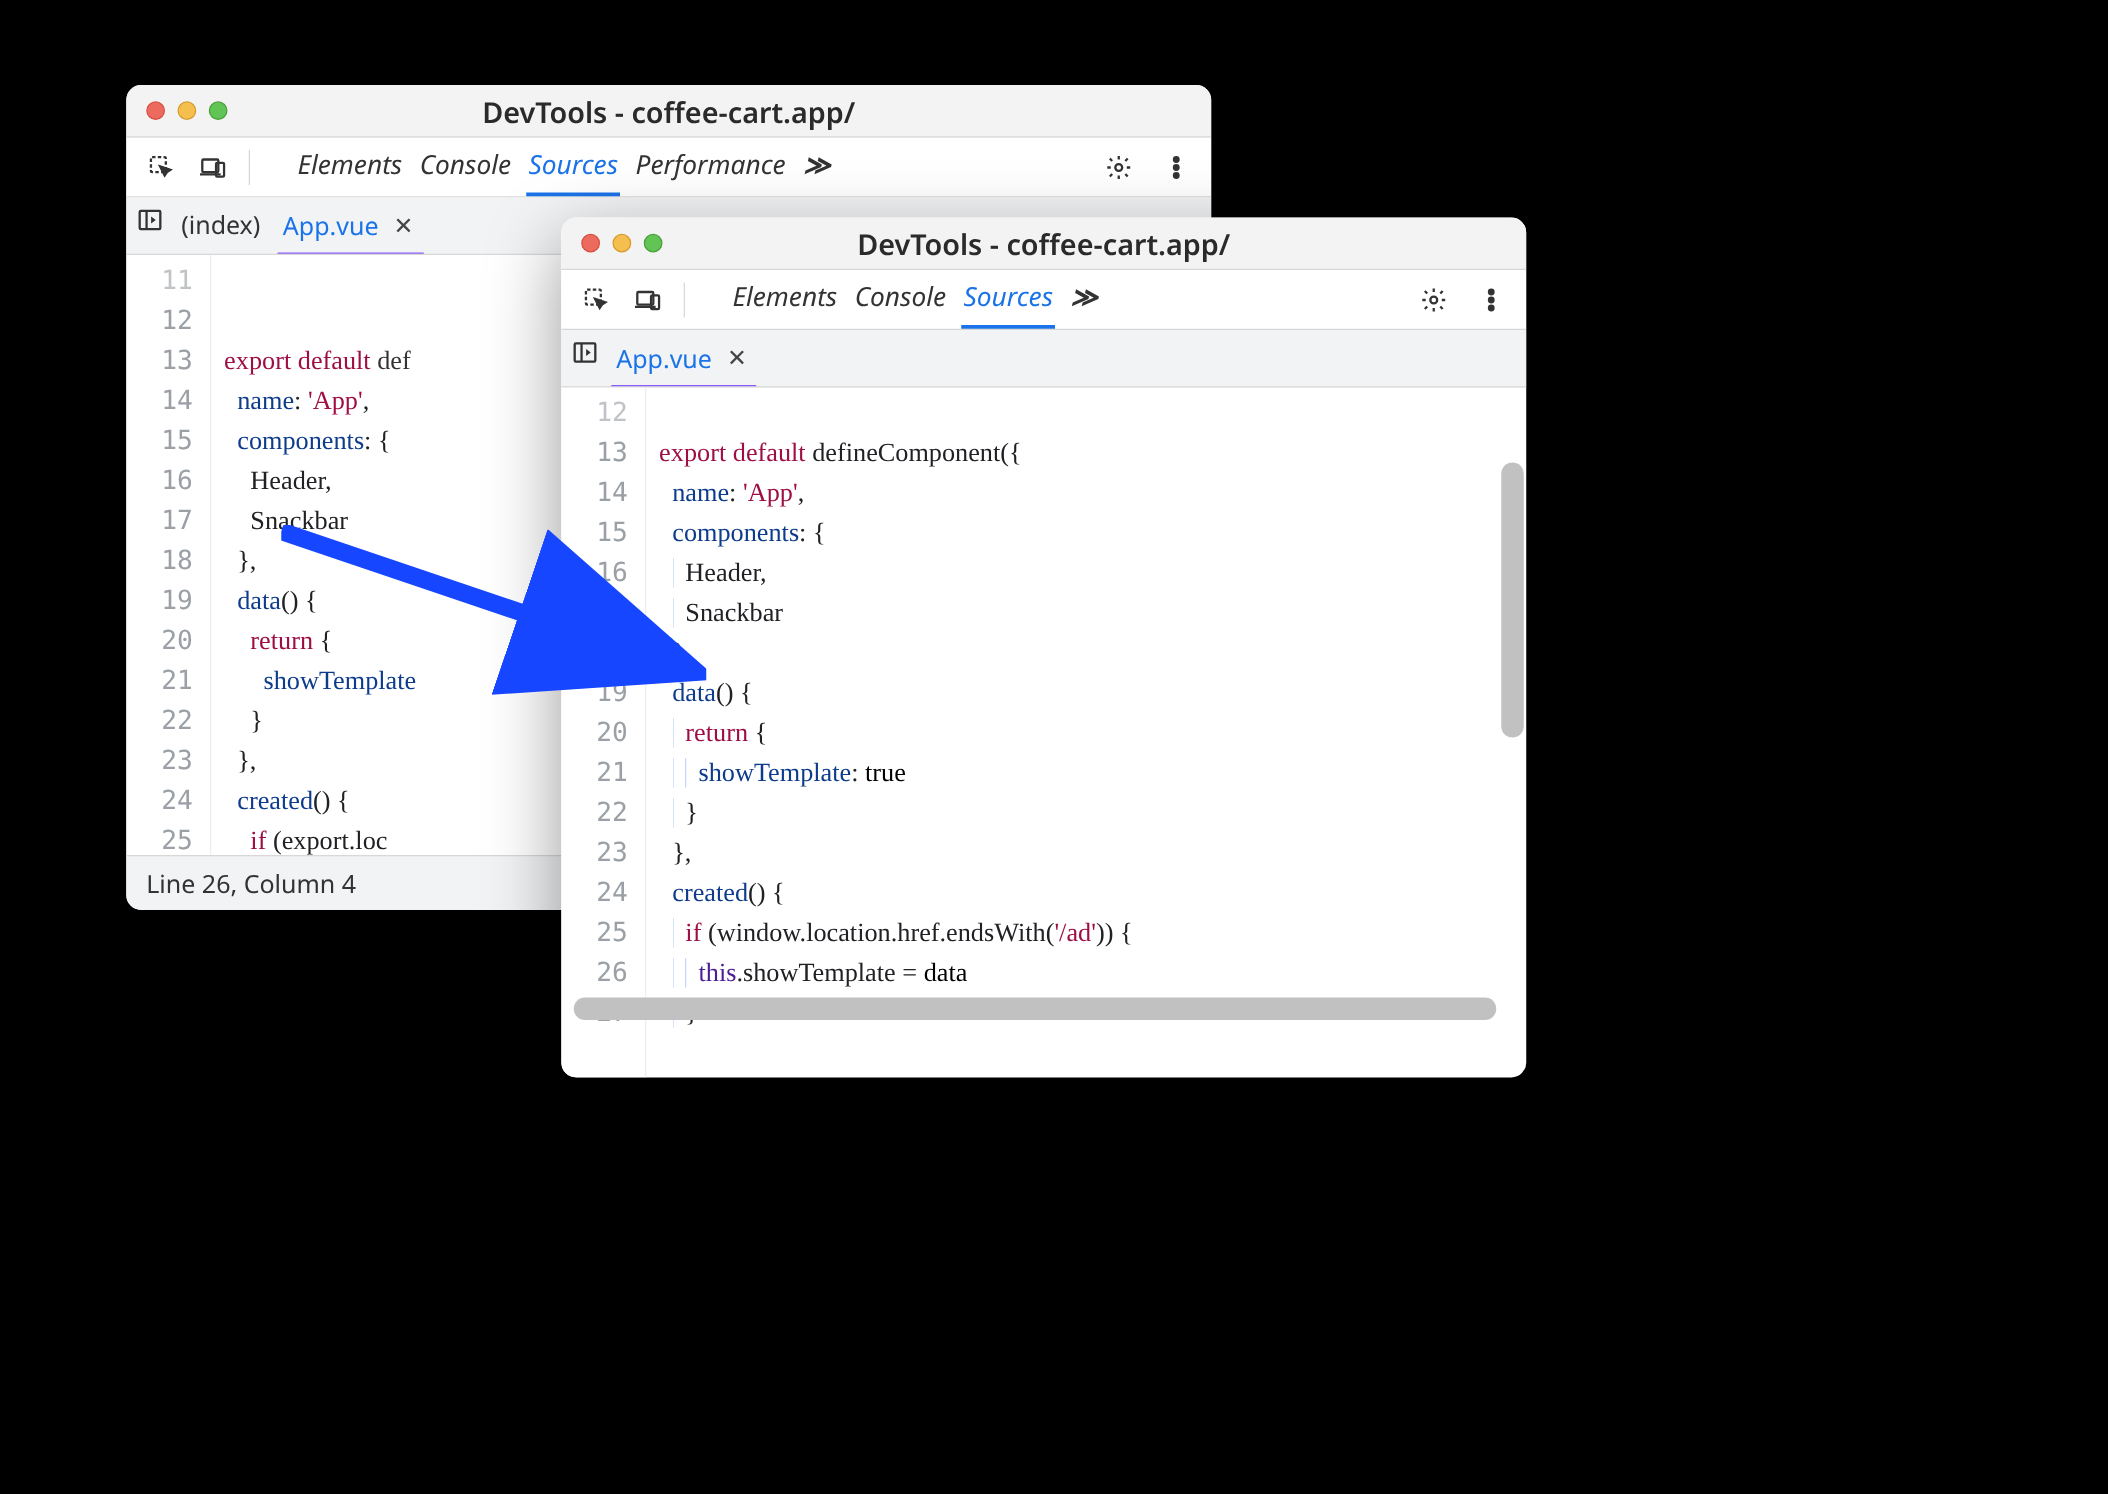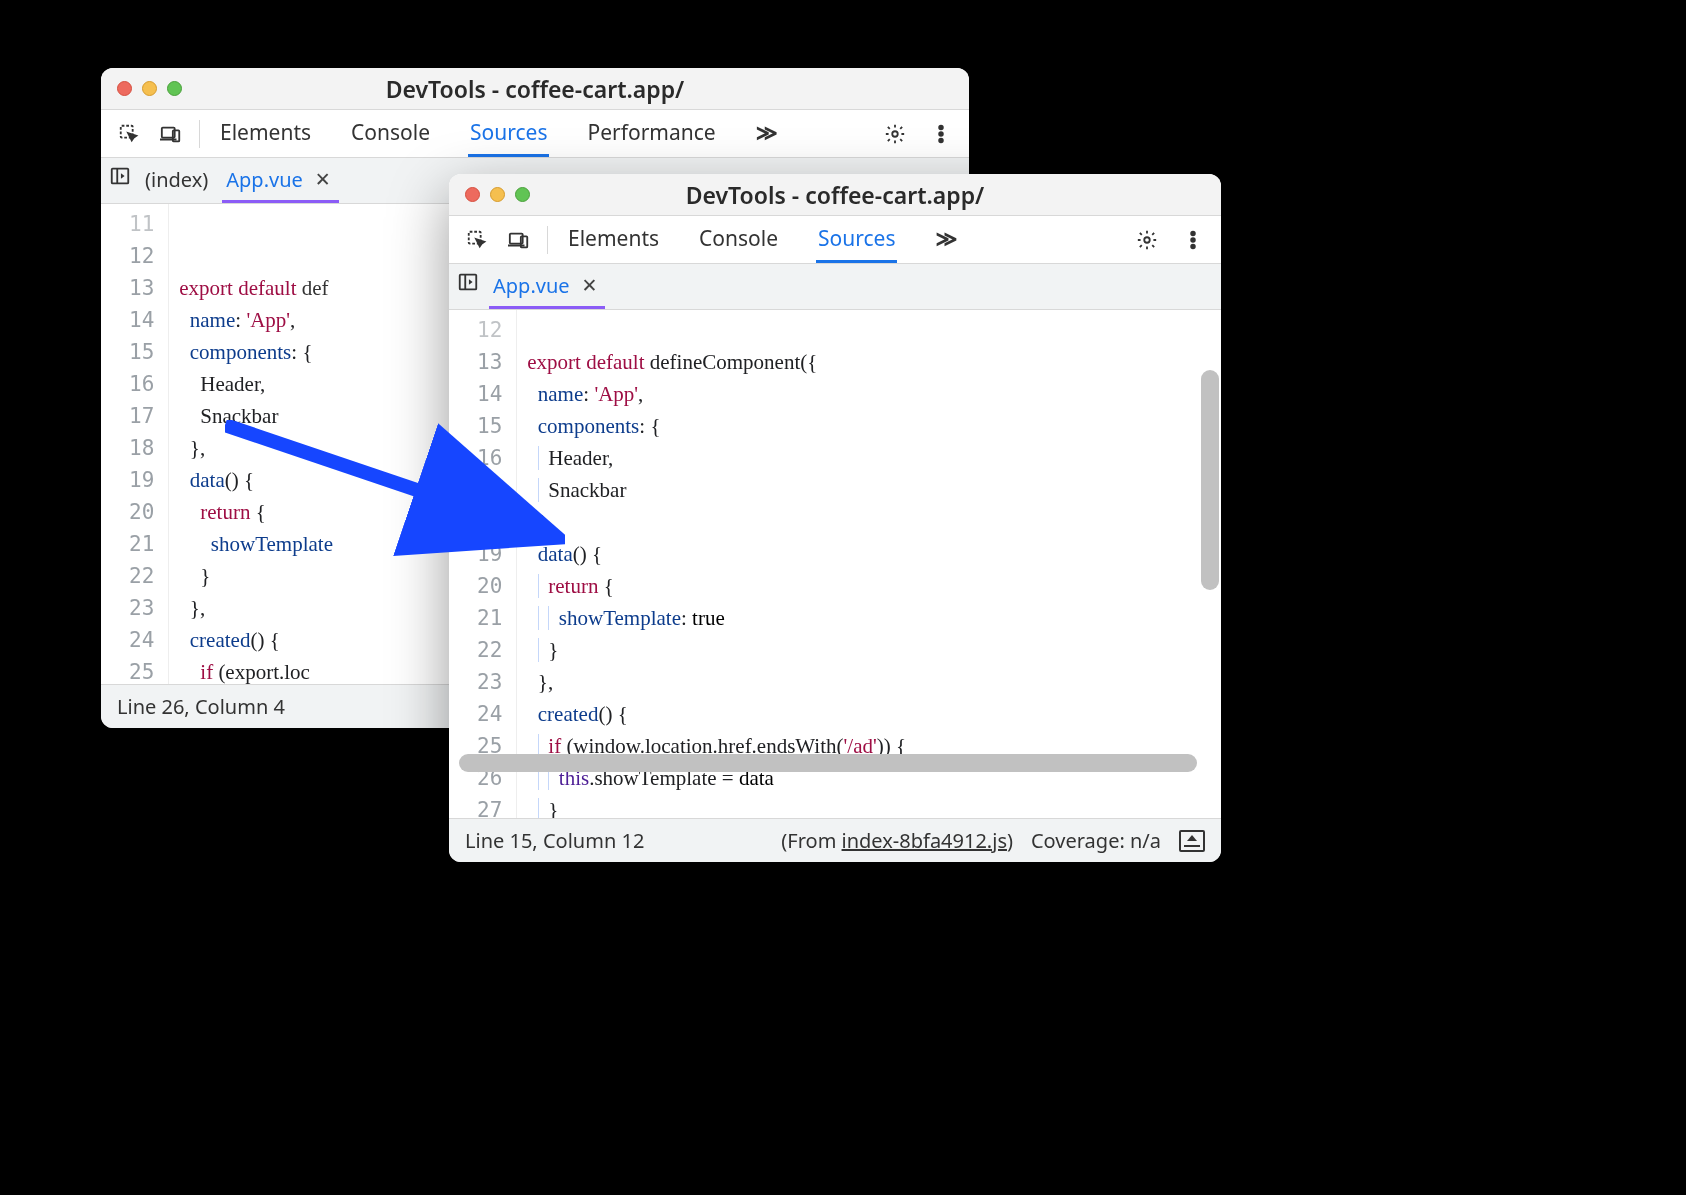--- a/index.html
+++ b/index.html
@@ -52,30 +52,30 @@
       background: #fff;
       border-bottom: 1px solid #d8d8d8;
       padding: 0 10px;
       gap: 6px;
     }
     .vdiv { width:1px; background:#d8d8d8; height:28px; margin:0 4px; }
     .toolbar .icon-btn {
       display: flex; align-items: center; justify-content: center;
       width: 36px; height: 34px; border-radius: 4px;
     }
-    .tabs { display: flex; gap: 36px; margin-left: 8px; flex: 1; font-size: 21px; color: #333; align-items: center; height: 100%; }
+    .tabs { display: flex; gap: 10px; margin-left: 26px; flex: 1; font-size: 21px; color: #333; align-items: center; height: 100%; font-style: italic; }
     .tab { padding: 10px 2px; border-bottom: 3px solid transparent; height: 100%; display:flex; align-items:center; cursor:pointer; }
     .tab.active { color: #1a73e8; border-bottom: 3px solid #1a73e8; }
     .right-icons { display:flex; gap:10px; align-items:center; }
     .file-tabs {
       display: flex; align-items: center; height: 46px;
       background: #f1f3f4; border-bottom: 1px solid #d8d8d8; padding: 0 8px; gap: 10px;
     }
     .file-tab { padding: 10px 4px; display:flex; align-items:center; gap:8px; font-size:20px; color:#333; height:100%; border-bottom:3px solid transparent; }
-    .file-tab.active { color:#1a73e8; border-bottom:3px solid #8b5cf6; }
+    .file-tab.active { color:#1a73e8; border-bottom:1px solid #8b5cf6; }
     .close-x { font-size:19px; color:#444; padding:2px 4px; cursor:pointer; }
     .editor {
       flex: 1; overflow: hidden; display: flex; font-family: ui-monospace, Menlo, Consolas, monospace;
       font-size: 21px; line-height: 32px; position: relative;
     }
     .gutter {
       background: #fff; text-align: right; color: #9aa0a6; padding: 4px 14px 4px 18px;
       user-select: none; border-right: 1px solid #eee;
     }
     .gutter div:first-child { color:#c0c3c6;margin-left:10px; }
@@ -308,32 +308,20 @@
   <span class="func">created</span><span>() {</span>
   <span class="guide">  <span class="kw">if</span> <span>(window.location.href.endsWith(</span><span class="str">'/ad'</span><span>)) {</span></span>
   <span class="guide">  <span class="guide">  <span class="this">this</span><span>.showTemplate = </span><span class="bool">data</span></span></span>
   <span class="guide">  <span>}</span></span>
   
 
     </div>
     <div class="scrollbar-v"></div>
     <div class="scrollbar-h"></div>
   </div>
-  <div class="statusbar">
-    <span>Line 15, Column 12</span>
-    <span class="spacer"></span>
-    <span class="from">
-      <span>(From </span><a>index-8bfa4912.js</a><span>)</span>
-    </span>
-    <span>Coverage: n/a</span>
-    <div class="icon-btn" style="border:2px solid #333; width:26px; height:22px; border-radius:2px; position:relative;">
-      <div style="position:absolute; left:50%; top:3px; transform:translateX(-50%); border-left:5px solid transparent; border-right:5px solid transparent; border-bottom:6px solid #333;"></div>
-      <div style="position:absolute; left:3px; right:3px; bottom:3px; height:2px; background:#333;"></div>
-    </div>
-  </div>
 </div>
 
 <svg class="arrow-annot" style="left:225px; top:420px;" width="340" height="150">
   <defs>
     <marker id="arrowhead" markerWidth="12" markerHeight="12" refX="9" refY="5" orient="auto">
       <polygon points="0 0, 12 5, 0 10" fill="#1646ff"></polygon>
     </marker>
   </defs>
   <line x1="0" y1="5" x2="310" y2="110" stroke="#1646ff" stroke-width="14" marker-end="url(#arrowhead)"></line>
 </svg>

